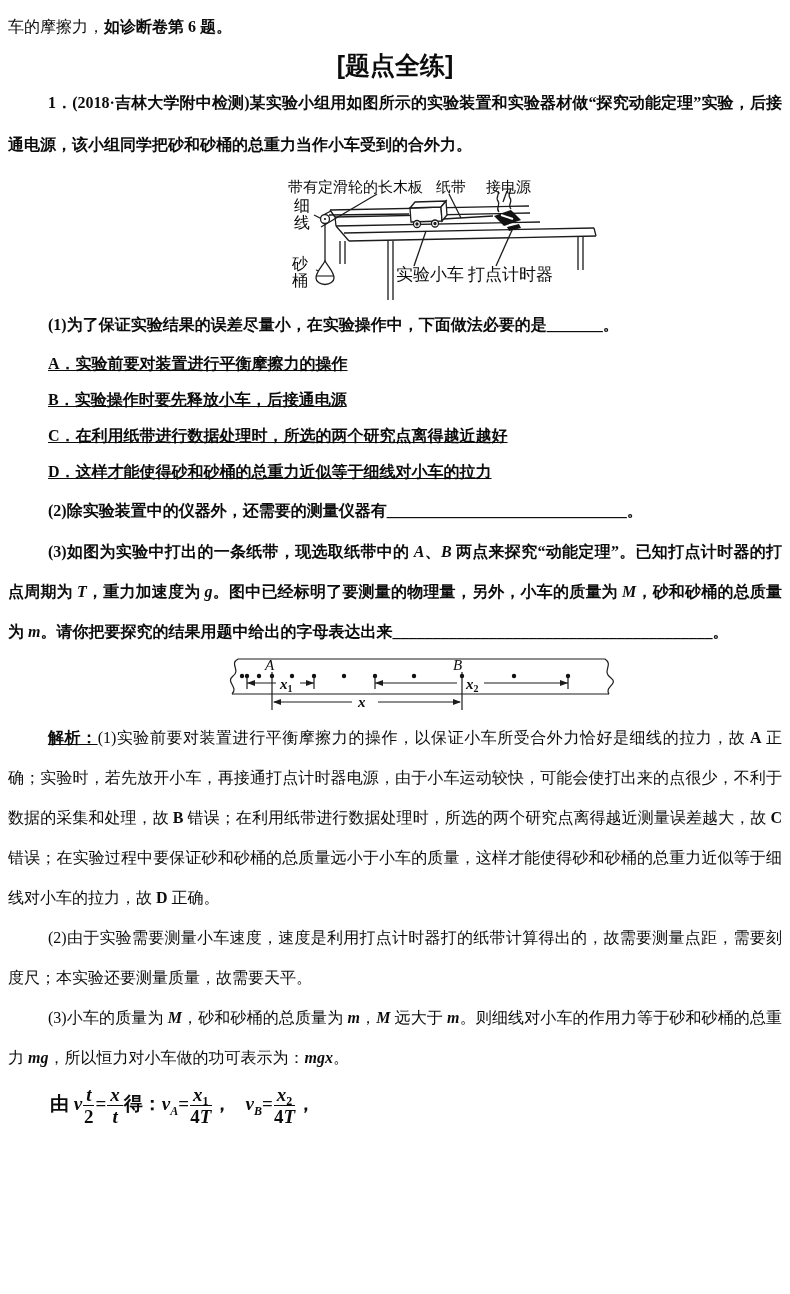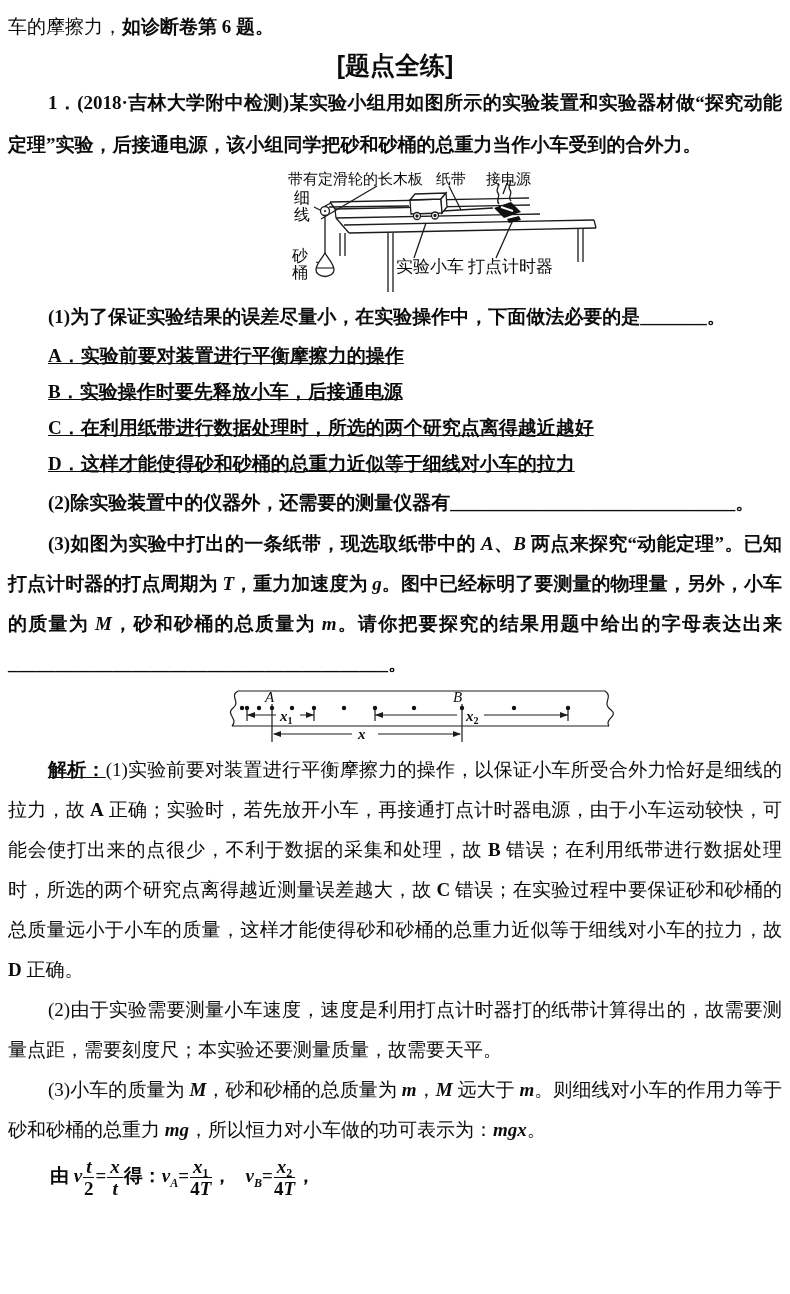--- a/index.html
+++ b/index.html
@@ -1,35 +1,35 @@
 <!DOCTYPE html>
 <html><head>
 <meta charset="utf-8">
 <style>
   html,body{margin:0;padding:0;background:#ffffff;}
   body{width:790px;height:1294px;overflow:hidden;color:#0c0c0c;
        font-family:"Liberation Serif","DejaVu Serif",serif;}
   .page{padding:6px 8px 0 8px;}
   p{margin:0;}
-  p.body{font-size:19px;line-height:42px;font-weight:700;text-align:justify;}
+  p.body{font-size:16px;line-height:42px;font-weight:700;text-align:justify;}
   p.indent{text-indent:40px;}
   p.tight{line-height:36px;text-decoration:underline;}
   p.p3q{line-height:40px;}
   p.kai{font-weight:400;line-height:40px;}
   .center-head{text-align:center;font-size:25px;font-weight:700;line-height:34px;
                font-family:"Liberation Sans","DejaVu Sans",sans-serif;}
   .sg-n{}
   .sg-l{font-weight:400;}
   .sg-b{font-weight:900;}
   .sg-t{font-weight:700;}
   .sg-k{}
   .sg-u{font-weight:700;}
   .sg-hb{font-family:"Liberation Sans","DejaVu Sans",sans-serif;font-weight:700;text-decoration:underline;}
   .sg-v{font-style:italic;font-weight:700;font-family:"Liberation Serif","DejaVu Serif",serif;}
-  .fig1{margin:2px 0 2px 222px;width:368px;height:126px;}
+  .fig1{margin:10px 0 2px 222px;width:368px;height:126px;}
   .fig2{margin:2px 0 2px 178px;width:435px;height:62px;}
   svg{overflow:visible;display:block;}
   svg text{font-family:"Liberation Serif","DejaVu Serif",serif;fill:#0c0c0c;}
   
   .formula{padding-left:42px;height:52px;line-height:52px;font-size:19px;font-weight:700;}
   .formula i{font-style:italic;}
   .frac{display:inline-block;vertical-align:middle;text-align:center;margin:0 1px;}
   .frac .fn{display:block;border-bottom:1.8px solid #0c0c0c;line-height:1.12;padding:0 3px;}
   .frac .fd{display:block;line-height:1.12;}
   .vsub{font-size:12px;vertical-align:-5px;line-height:0;}

